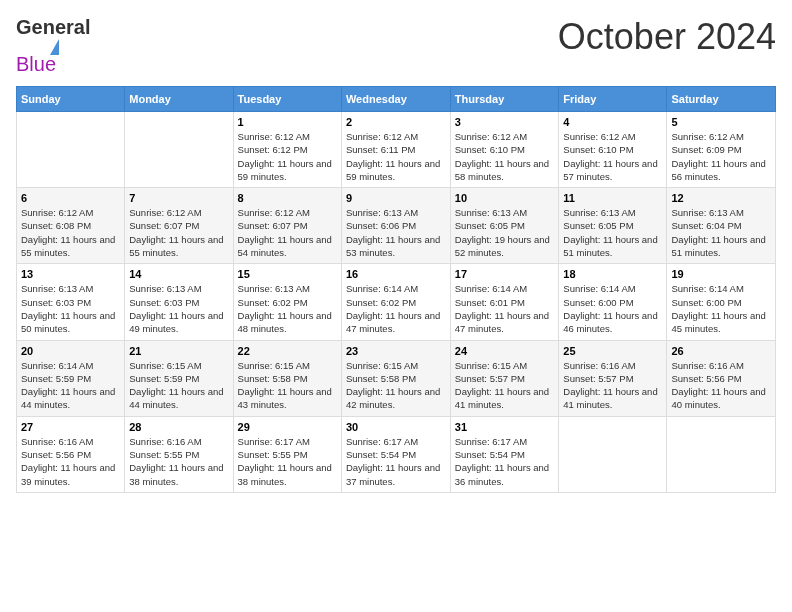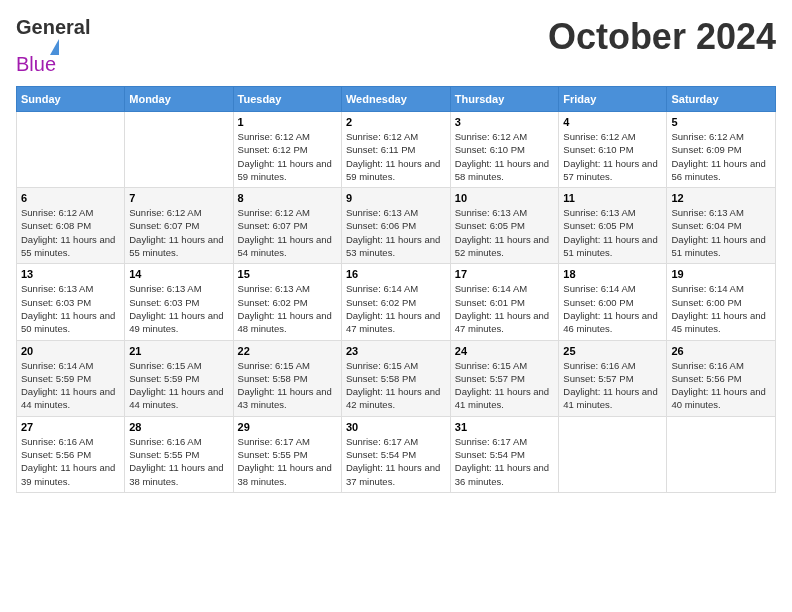--- a/index.html
+++ b/index.html
@@ -24,21 +24,21 @@
     .logo-top-line {
       display: flex;
       align-items: center;
       flex-direction: column;
     }
     .title-block {
       text-align: right;
     }
     .month-title {
       font-size: 36px;
-      font-weight: bold;
+      font-weight: normal;
       color: #333;
     }
     .subtitle {
       font-size: 14px;
       color: #555;
     }
     table {
       width: 100%;
       border-collapse: collapse;
       font-size: 10px;
@@ -162,21 +162,21 @@
         <td>
           <div class="day-num">9</div>
         <div class="day-info">Sunrise: 6:13 AM</div>
         <div class="day-info">Sunset: 6:06 PM</div>
         <div class="day-info">Daylight: 11 hours and 53 minutes.</div>
         </td>
         <td>
           <div class="day-num">10</div>
         <div class="day-info">Sunrise: 6:13 AM</div>
         <div class="day-info">Sunset: 6:05 PM</div>
-        <div class="day-info">Daylight: 11 hours and 52 minutes.</div>
+        <div class="day-info">Daylight: 19 hours and 52 minutes.</div>
         </td>
         <td>
           <div class="day-num">11</div>
         <div class="day-info">Sunrise: 6:13 AM</div>
         <div class="day-info">Sunset: 6:05 PM</div>
         <div class="day-info">Daylight: 11 hours and 51 minutes.</div>
         </td>
         <td>
           <div class="day-num">12</div>
         <div class="day-info">Sunrise: 6:13 AM</div>

